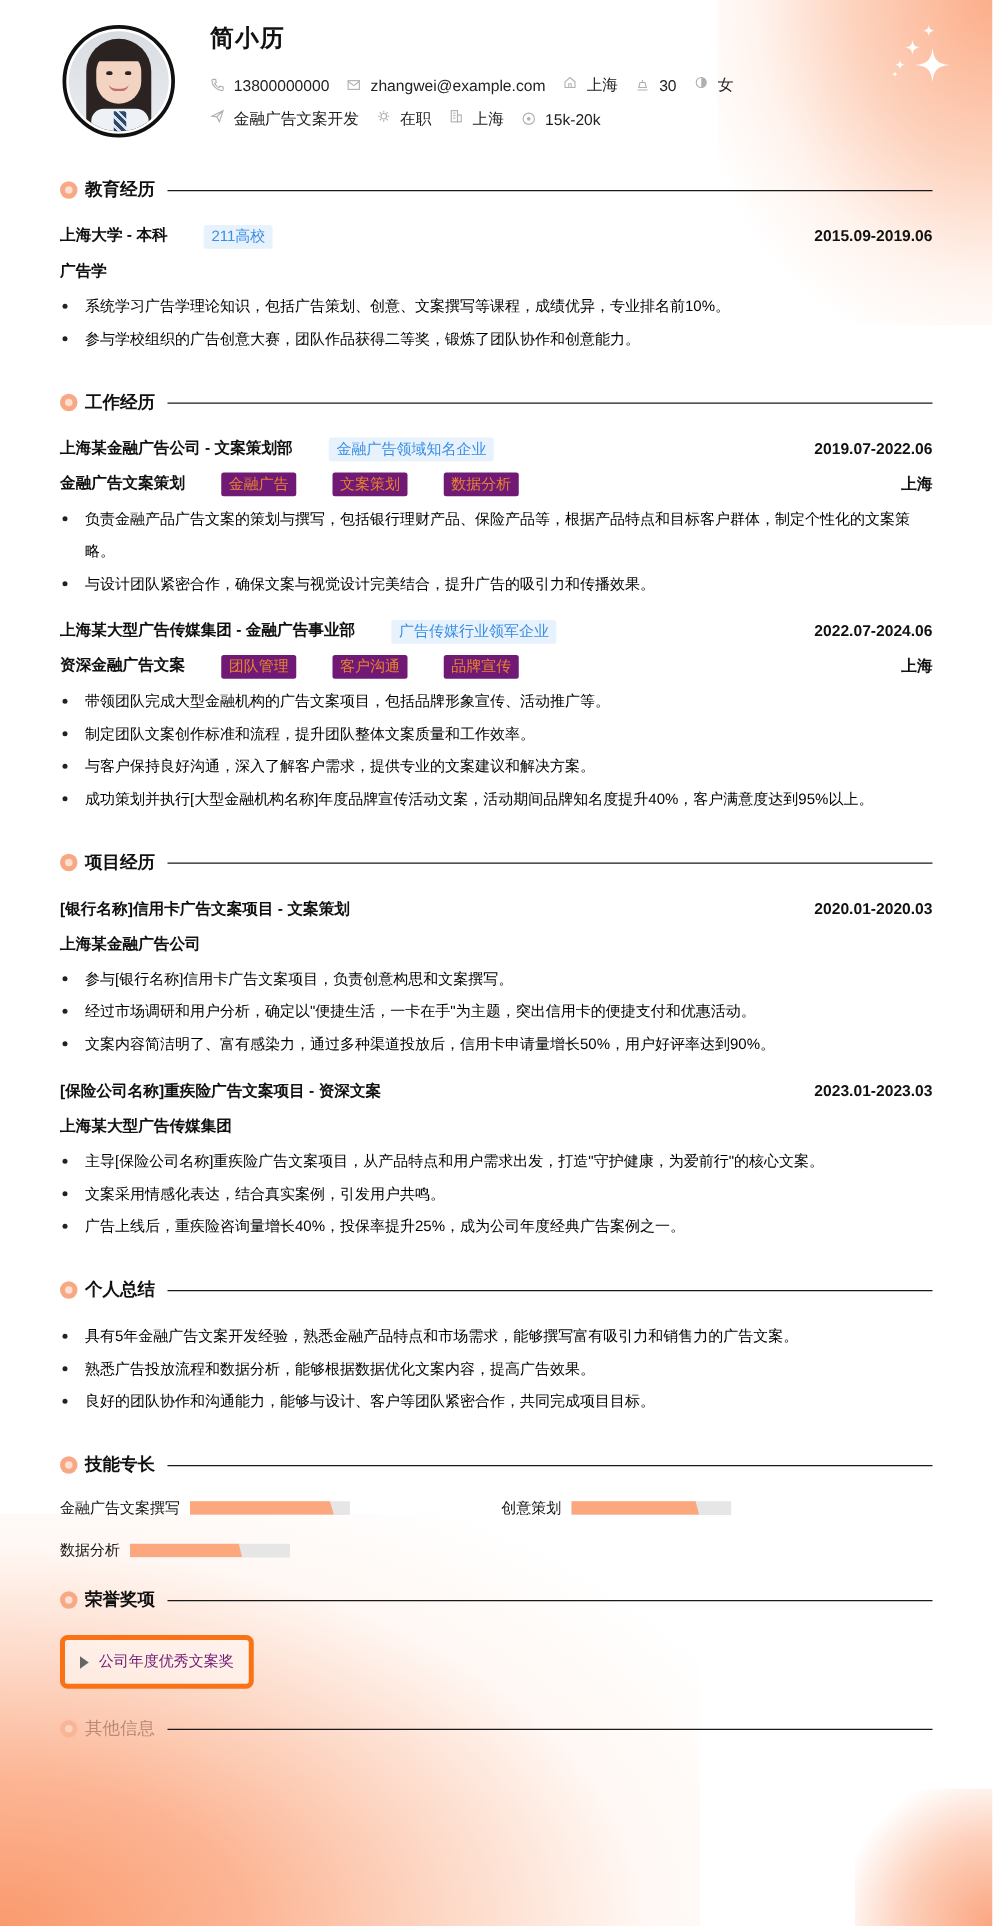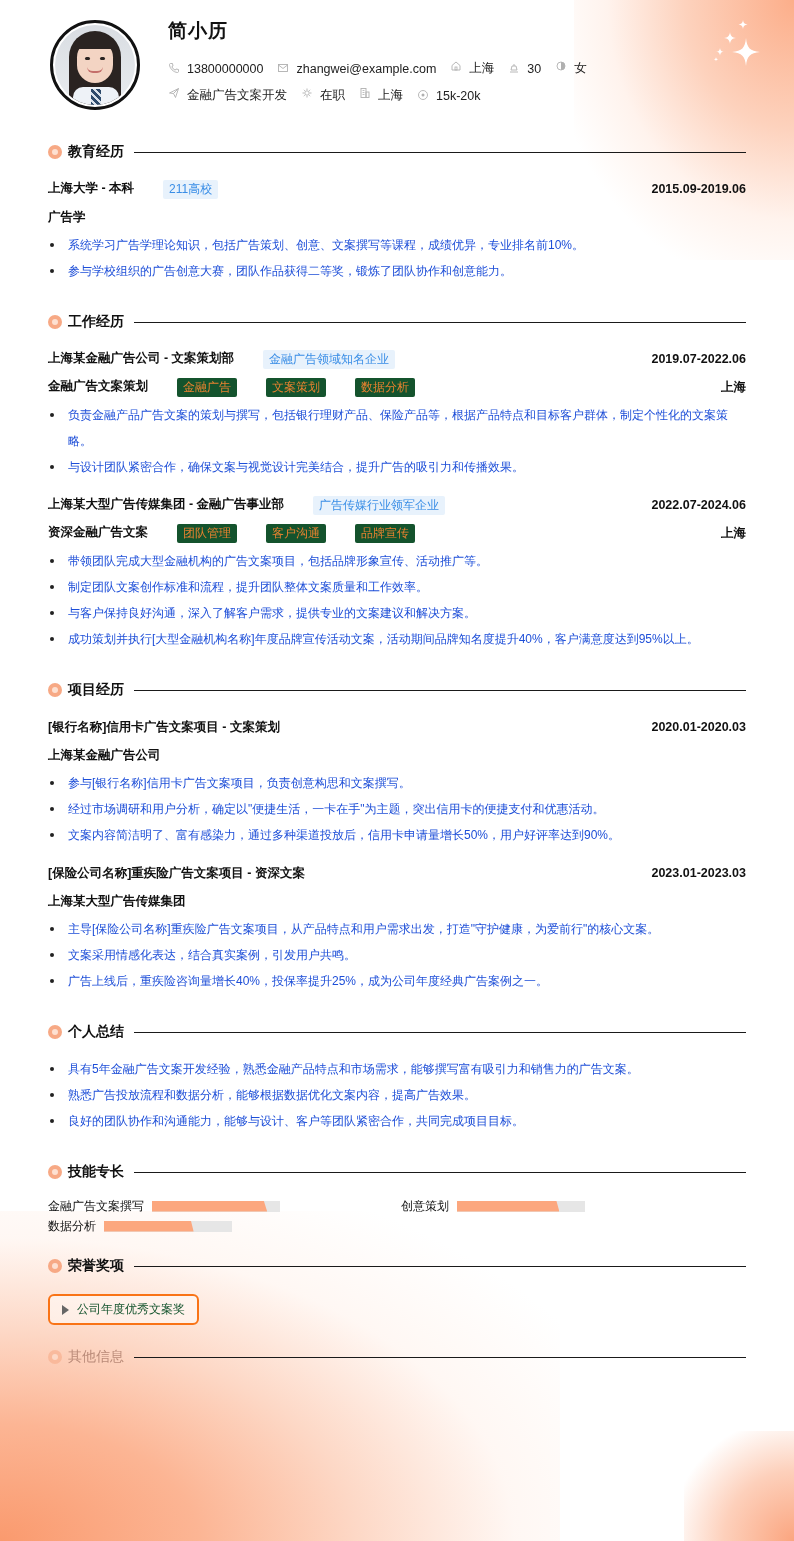--- a/index.html
+++ b/index.html
@@ -62,37 +62,37 @@
   .sec-icon { width: 14px; height: 14px; border-radius: 50%; background: #f7a985; margin-right: 6px; position: relative; flex-shrink: 0; }
   .sec-icon::after { content: ""; position: absolute; left: 4px; top: 4px; width: 6px; height: 6px; border-radius: 50%; background: #fde0d1; }
   .sec-title { font-size: 14px; font-weight: bold; color: #111; margin-right: 10px; white-space: nowrap; }
   .sec-line { flex: 1; height: 1px; background: #1a1a1a; }
 
   .entry-row { display: flex; align-items: center; justify-content: space-between; height: 26px; }
   .entry-left { display: flex; align-items: flex-start; gap: 19px; }
   .entry-title { font-size: 12.5px; font-weight: bold; color: #111; }
   .entry-date { font-size: 12.5px; font-weight: bold; color: #111; }
   .tag-blue { margin-left: 10px; padding: 1px 6px; background: #e8f2fc; color: #3a8ee6; font-size: 12px; border-radius: 2px; }
-  .tag-orange { margin-left: 10px; padding: 1px 6px; background: #14532d; color: #e8822f; font-size: 12px; border-radius: 2px; }
+  .tag-orange { margin-left: 10px; padding: 1px 6px; background: #701a75; color: #e8822f; font-size: 12px; border-radius: 2px; }
   .sub { font-size: 12.5px; font-weight: bold; color: #111; height: 30px; display: flex; align-items: center; }
   ul.bul { list-style: none; }
-  ul.bul li { position: relative; padding-left: 20px; font-size: 12px; line-height: 26px; color: #1d4ed8; }
+  ul.bul li { position: relative; padding-left: 20px; font-size: 12px; line-height: 26px; color: #000000; }
   ul.bul li::before { content: ""; position: absolute; left: 2px; top: 11px; width: 4px; height: 4px; background: #222; border-radius: 50%; }
 
   
-  .skills { display: grid; grid-template-columns: 353px 1fr; }
+  .skills { display: grid; grid-template-columns: 353px 1fr; row-gap: 14px; }
   .skill { display: flex; align-items: center; height: 20px; }
   .skill-name { font-size: 12px; color: #111; margin-right: 8px; white-space: nowrap; }
   .skill-track { width: 128px; height: 11px; background: #e6e6e6; position: relative; }
   .skill-fill { position: absolute; left: 0; top: 0; height: 100%; background: #fca77e; clip-path: polygon(0 0, 97% 0, 100% 100%, 0 100%); }
 
   .award-chip {
-    display: inline-flex; align-items: center; height: 31px; padding: 0 12px;
-    border: 2px solid #f97316; border-radius: 6px; background: rgba(255,250,247,0.6);
-    font-size: 12px; color: #14532d;
+    display: inline-flex; align-items: center; height: 43px; padding: 0 12px;
+    border: 4px solid #f97316; border-radius: 6px; background: rgba(255,250,247,0.6);
+    font-size: 12px; color: #701a75;
   }
   .award-chip .tri { width: 0; height: 0; border-top: 5px solid transparent; border-bottom: 5px solid transparent; border-left: 7px solid #666; margin-right: 8px; }
 
   .other-row { display: flex; font-size: 12px; line-height: 26px; }
   .other-label { width: 60px; color: #f2b8a0; }
   .other-list { list-style: none; flex: 1; }
   .other-list li { position: relative; padding-left: 16px; color: #333; }
   .other-list li::before { content: ""; position: absolute; left: 0; top: 11px; width: 4px; height: 4px; background: #444; border-radius: 50%; }
   .faded { opacity: 0.55; }
 </style>

